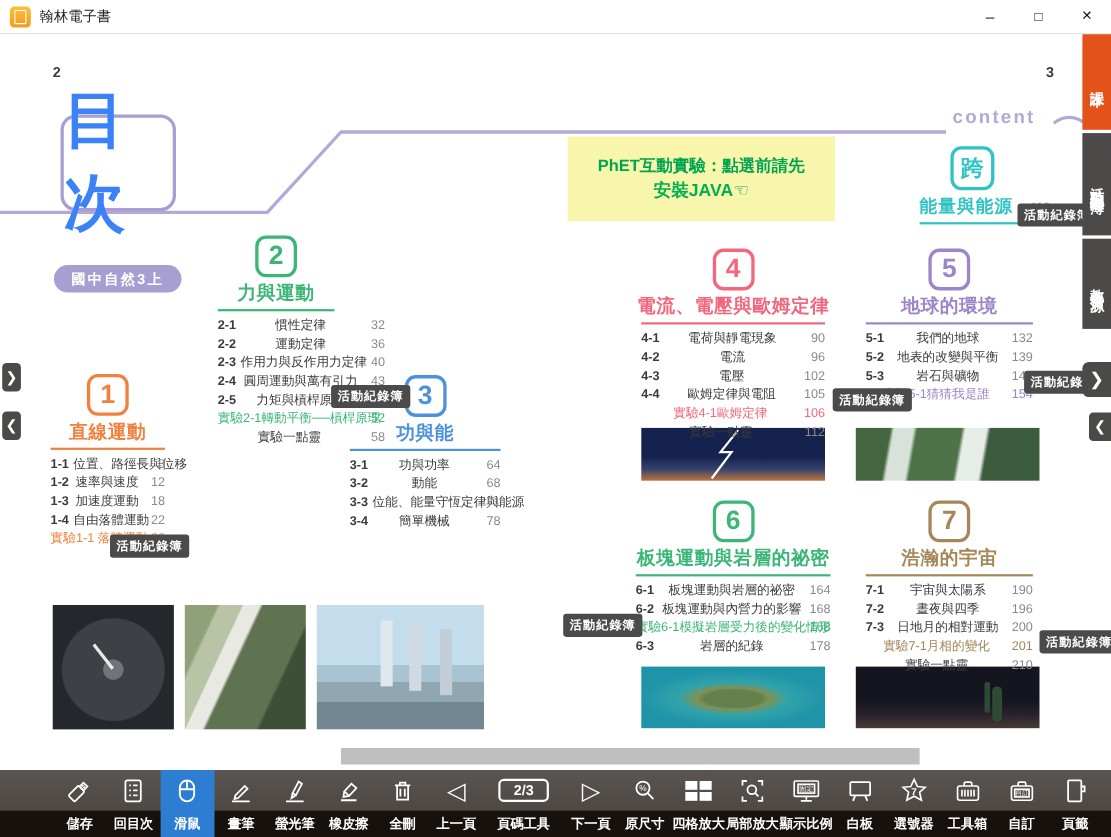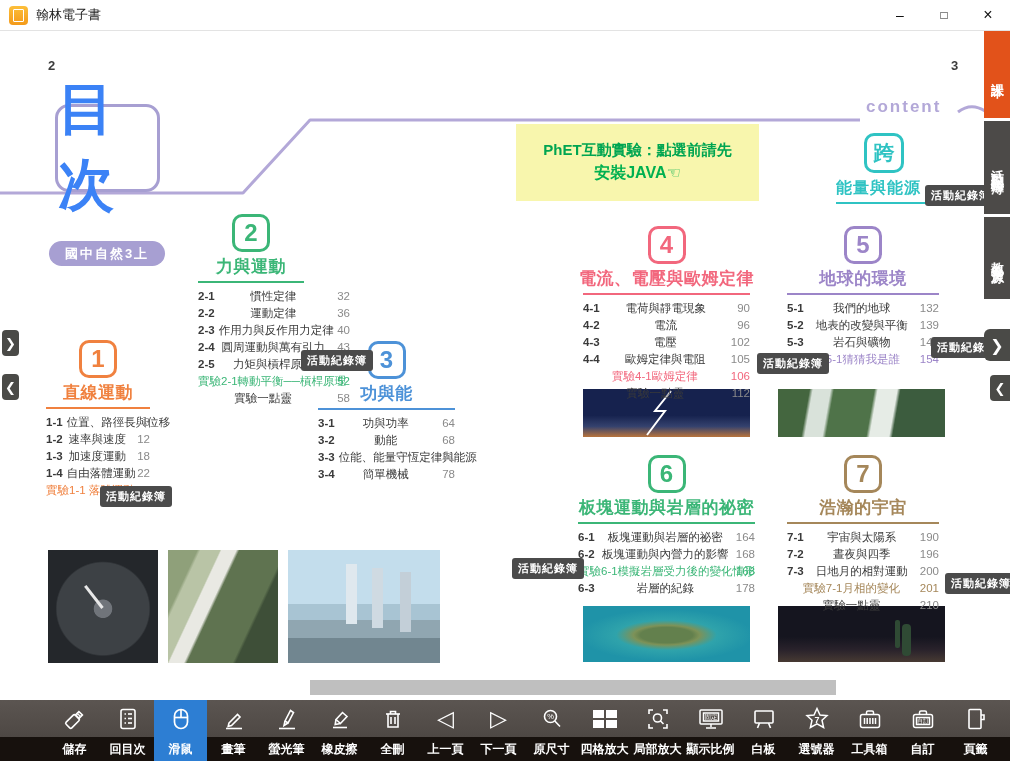--- a/index.html
+++ b/index.html
@@ -523,20 +523,26 @@
       <div class="tb-label">全刪</div>
     </div>
 
     <div class="tb-cell">
       <div class="tb-icon">
           <span class="tri">◁</span>
         </div>
       <div class="tb-label">上一頁</div>
     </div>
 
+    <div class="tb-cell wide">
+      <div class="tb-icon">
+          <span class="pg-ind">2/3</span>
+        </div>
+      <div class="tb-label">頁碼工具</div>
+    </div>
 
     <div class="tb-cell">
       <div class="tb-icon">
           <span class="tri">▷</span>
         </div>
       <div class="tb-label">下一頁</div>
     </div>
 
     <div class="tb-cell">
       <div class="tb-icon">

